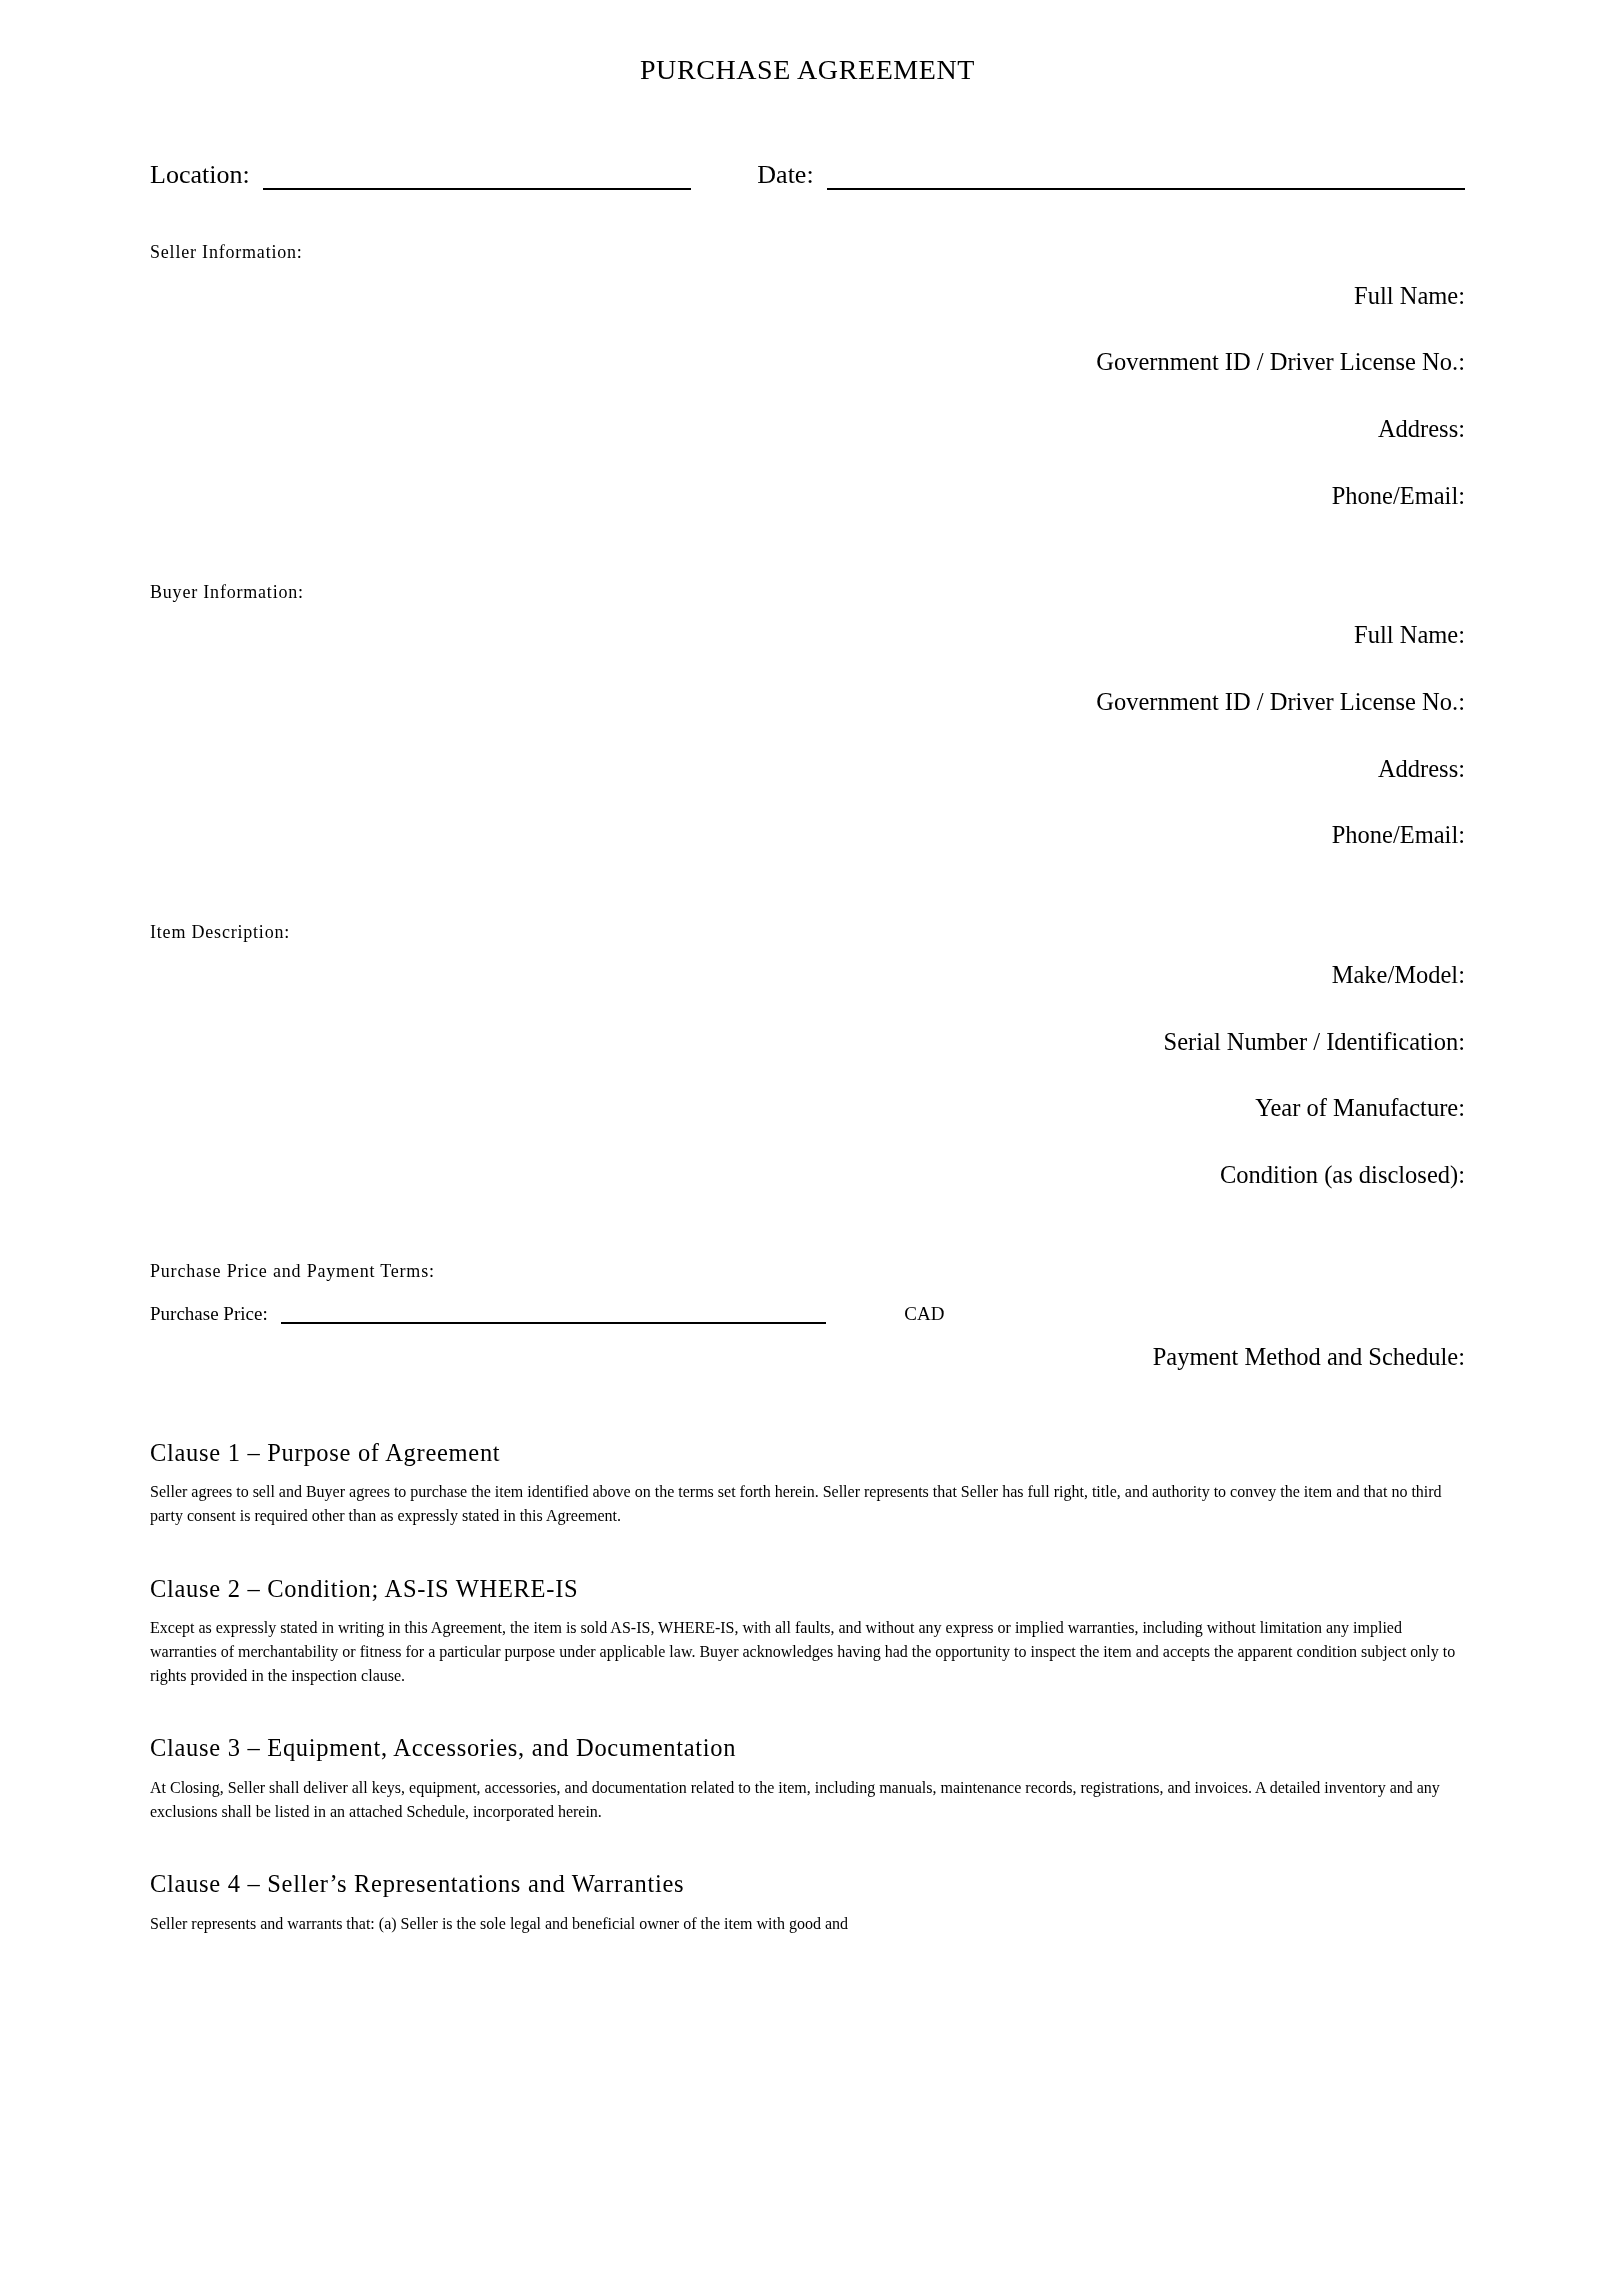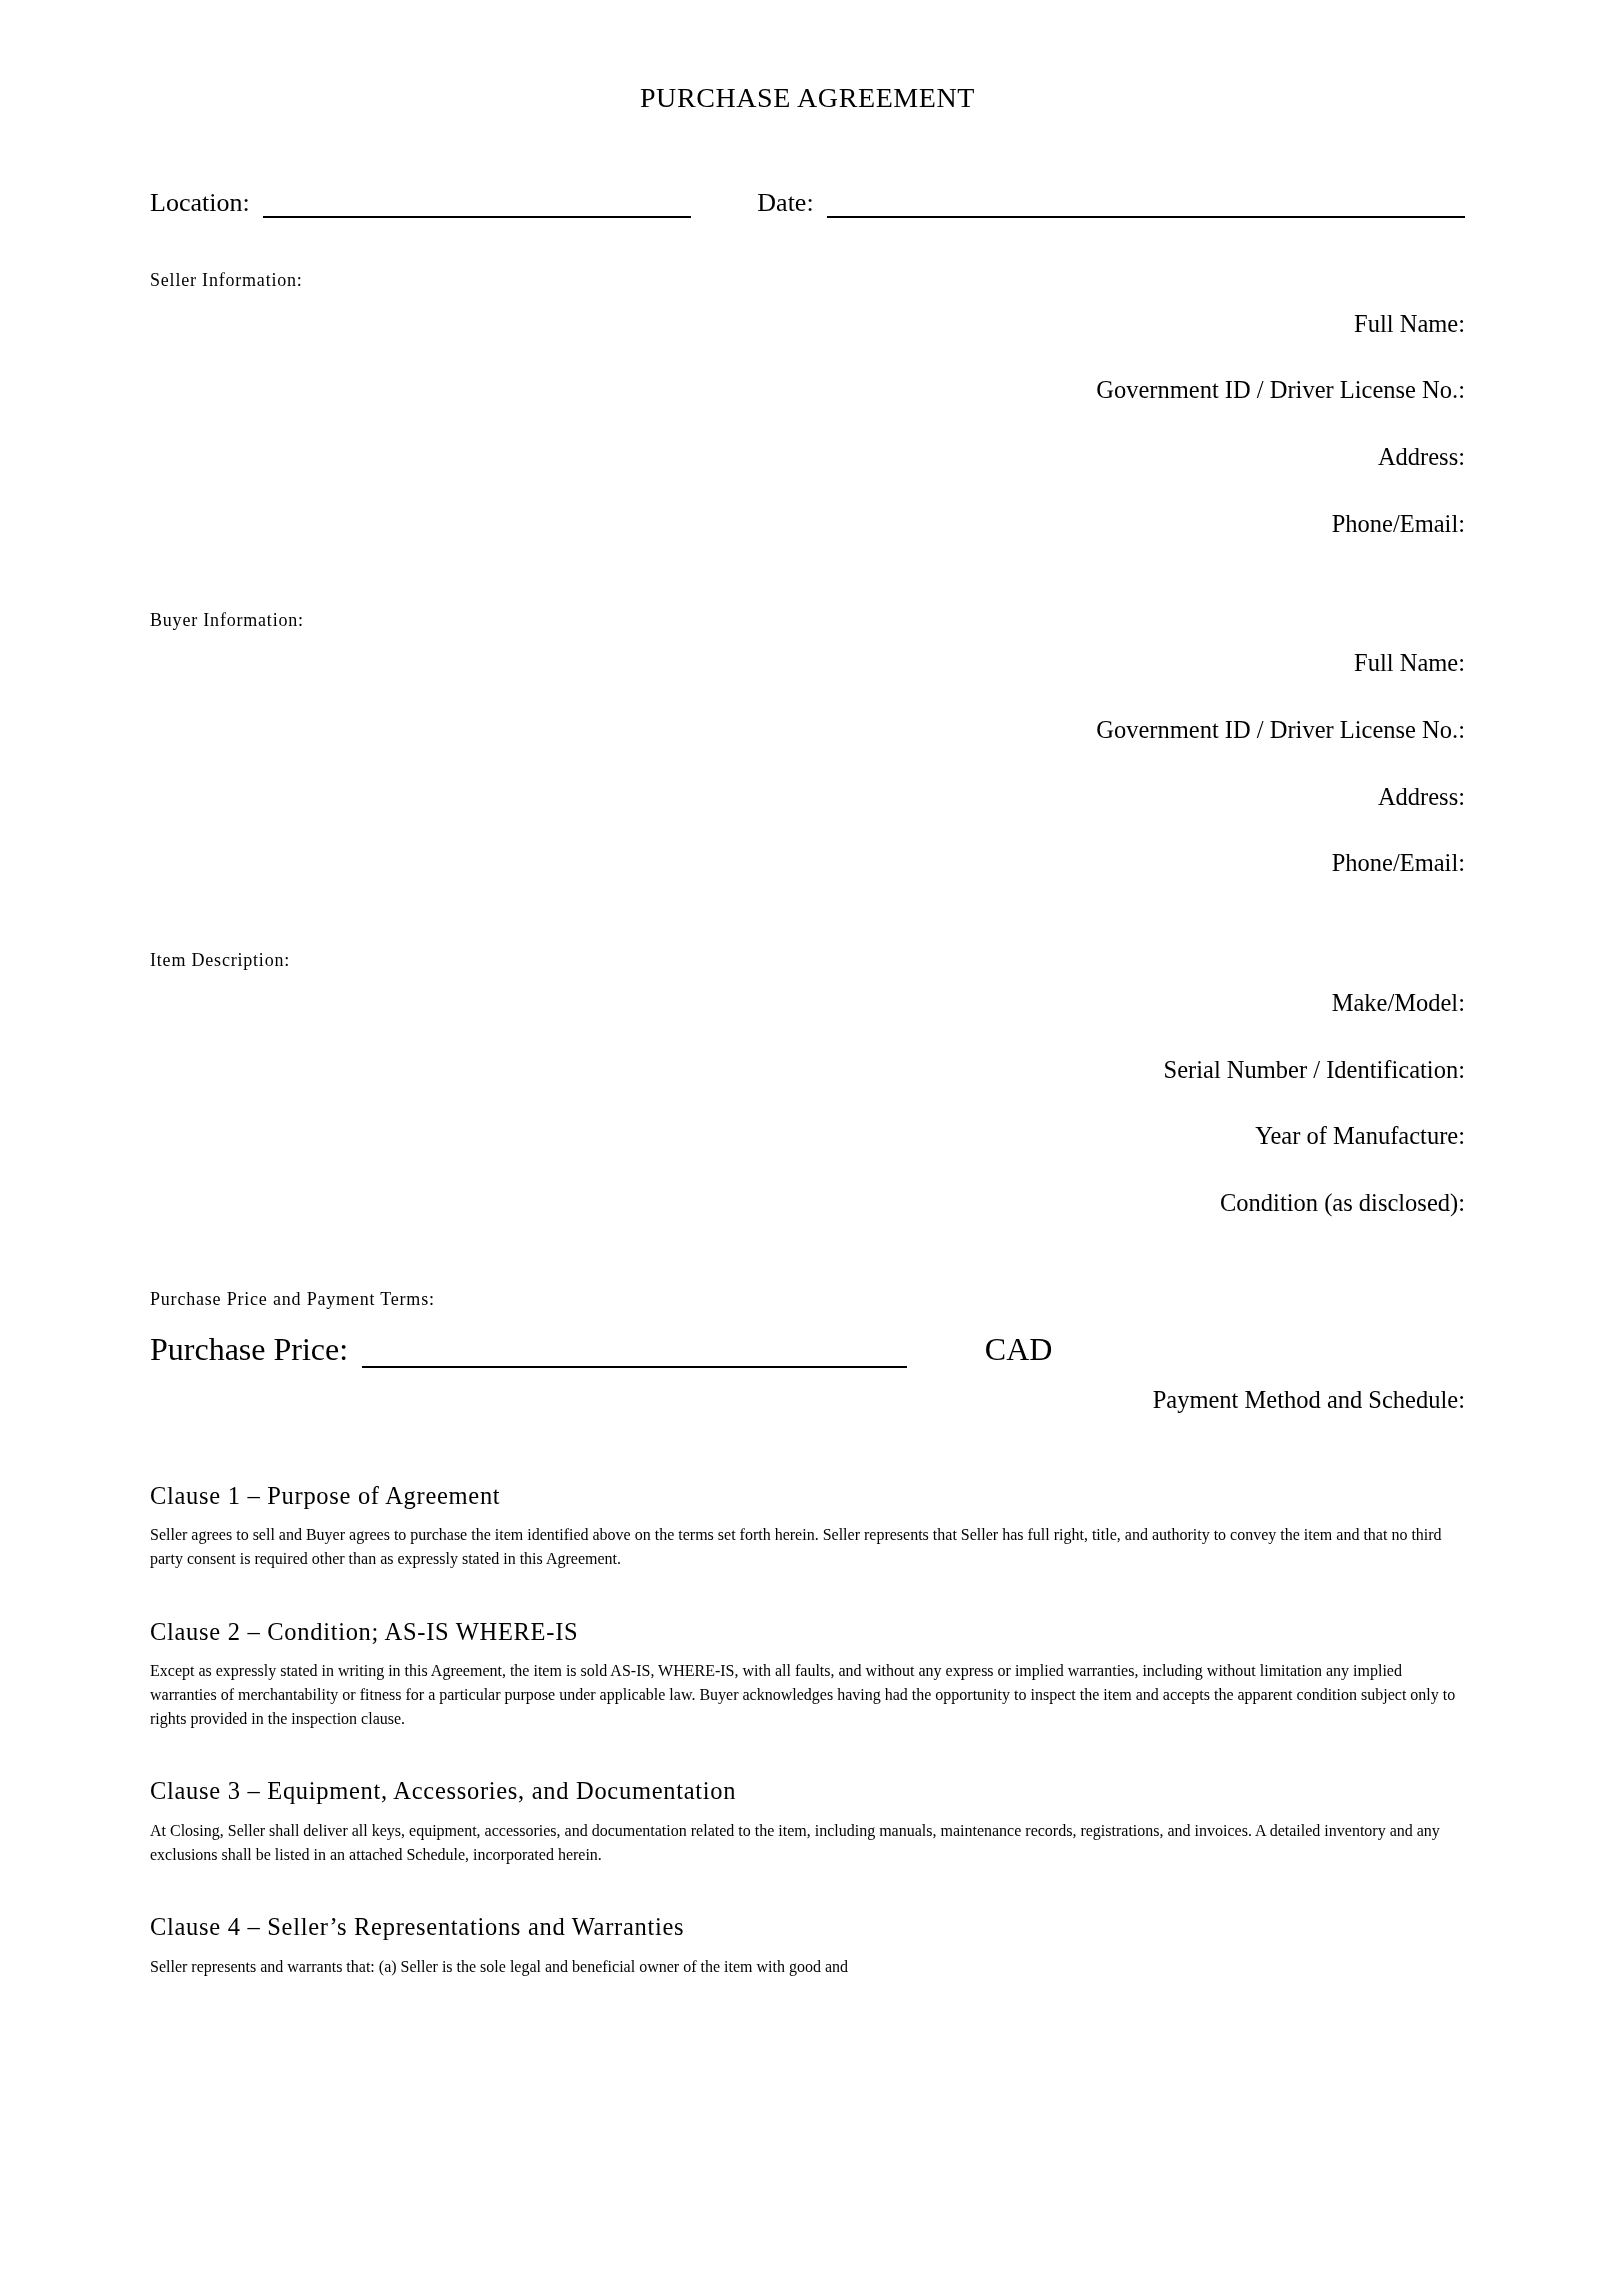--- a/index.html
+++ b/index.html
@@ -25,21 +25,21 @@
     top: 0;
     width: 1315px;
   }
 
   
   .doc-title {
     text-align: center;
     font-size: 28px;
     letter-spacing: 0.6px;
     margin: 0;
-    padding-top: 82px;
+    padding-top: 54px;
     font-weight: normal;
   }
 
   
   .row {
     display: flex;
     align-items: flex-end;
     font-size: 24.5px;
     line-height: 1.0;
     flex-direction: column;
@@ -86,22 +86,21 @@
   .field-row {
     margin-bottom: 20.6px;
   }
   .field-row:last-child {
     margin-bottom: 4px;
   }
 
   
   .price-row {
     display: flex;
-    align-items: flex-end;
-    font-size: 32px;
+    font-size: 19px;
     margin-bottom: 20.6px;
   }
   .currency {
     flex: 0 0 auto;
     margin-left: 78px;
     white-space: nowrap;
   }
 
   
   .clause {

